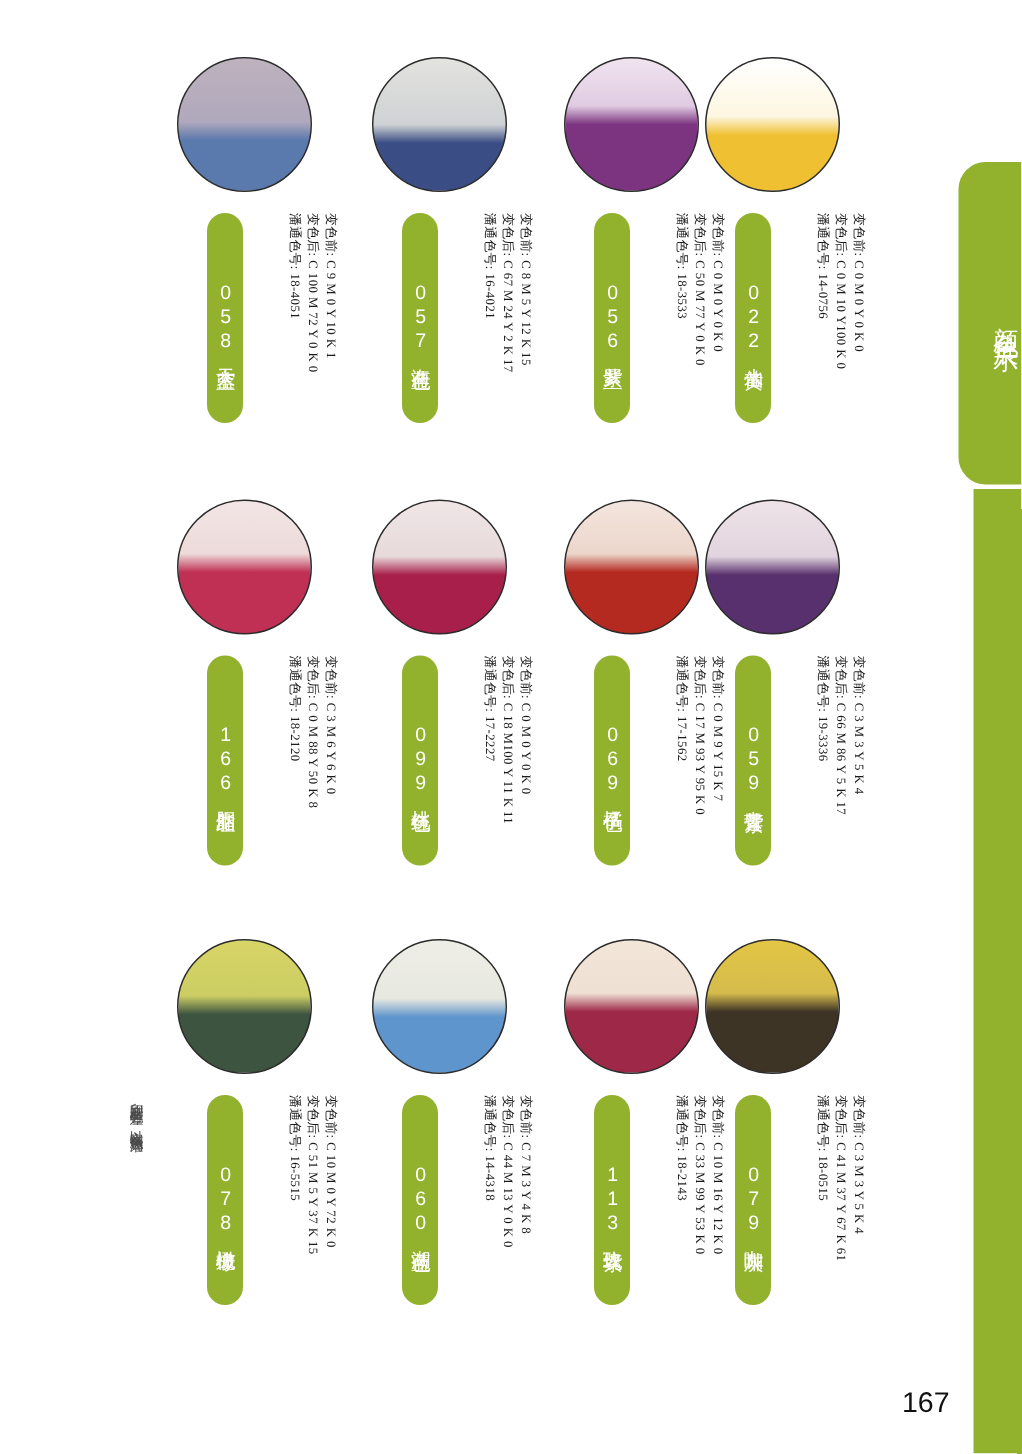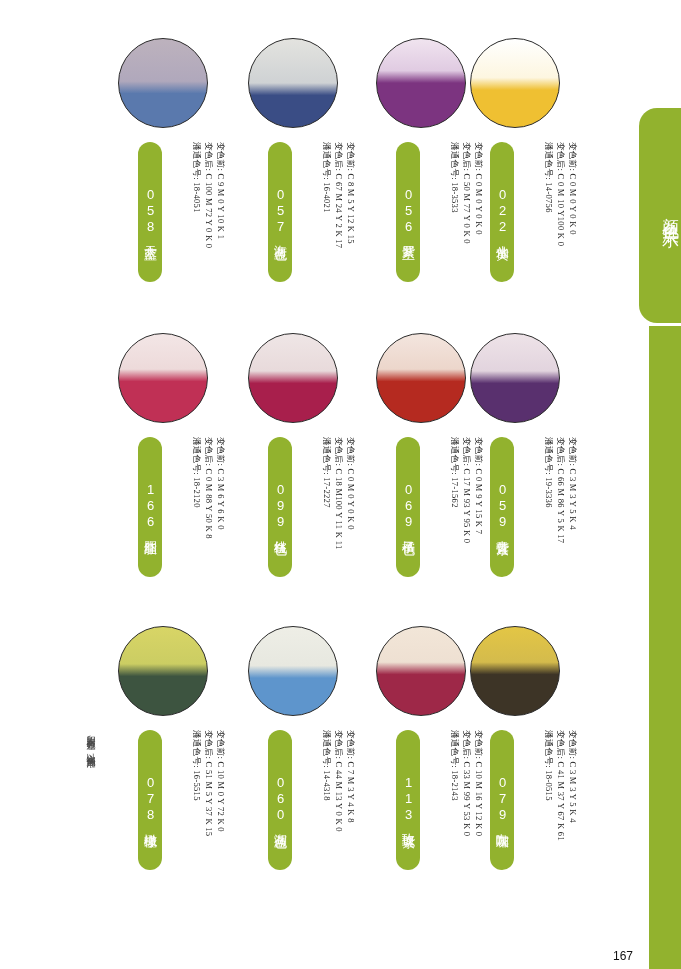--- a/index.html
+++ b/index.html
@@ -146,22 +146,22 @@
     line-height: 14px;
     color: #4a4a4a;
     letter-spacing: 1px;
     white-space: nowrap;
   }
 
   
   #page-number {
     position: absolute;
     right: 48px;
-    bottom: 6px;
-    font-size: 12px;
+    bottom: 22px;
+    font-size: 19px;
     color: #111111;
     font-family: "Liberation Sans", sans-serif;
   }
 </style>
 </head>
 <body>
 
 <div id="side-tab">
   <div class="vtext">颜色展示</div>
 </div>

